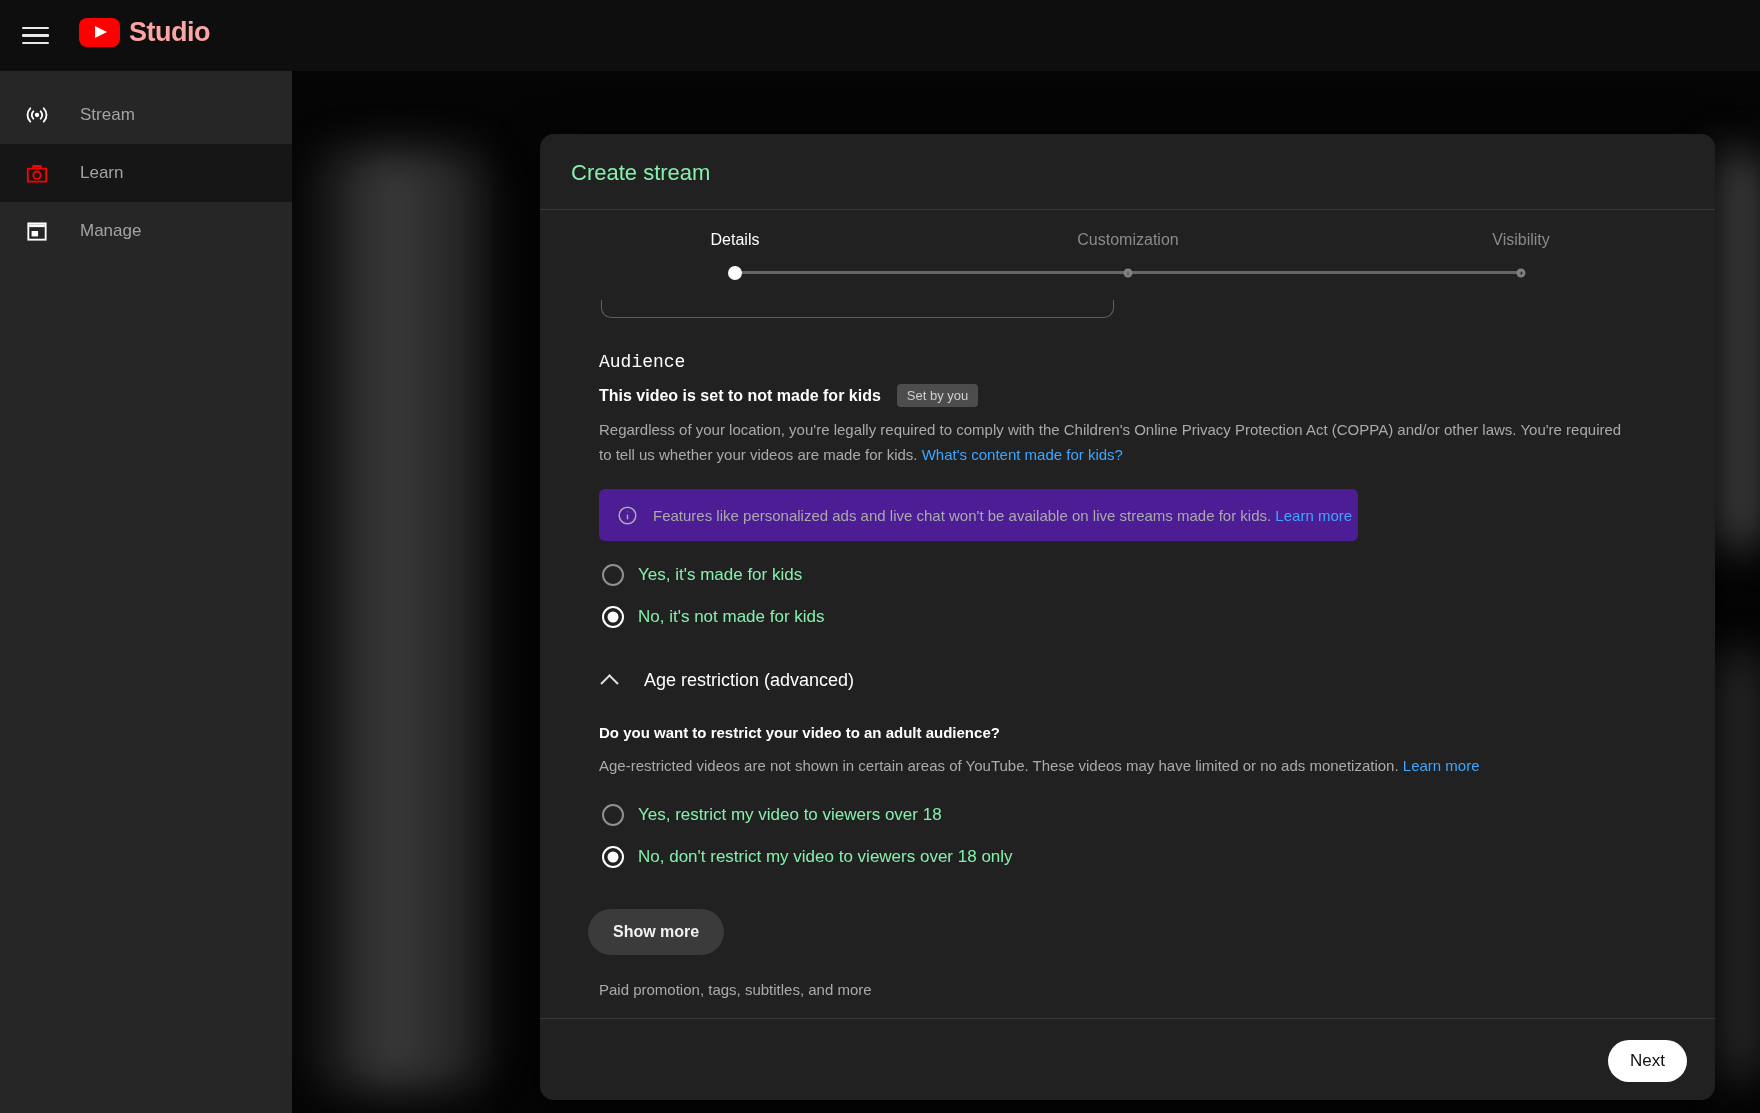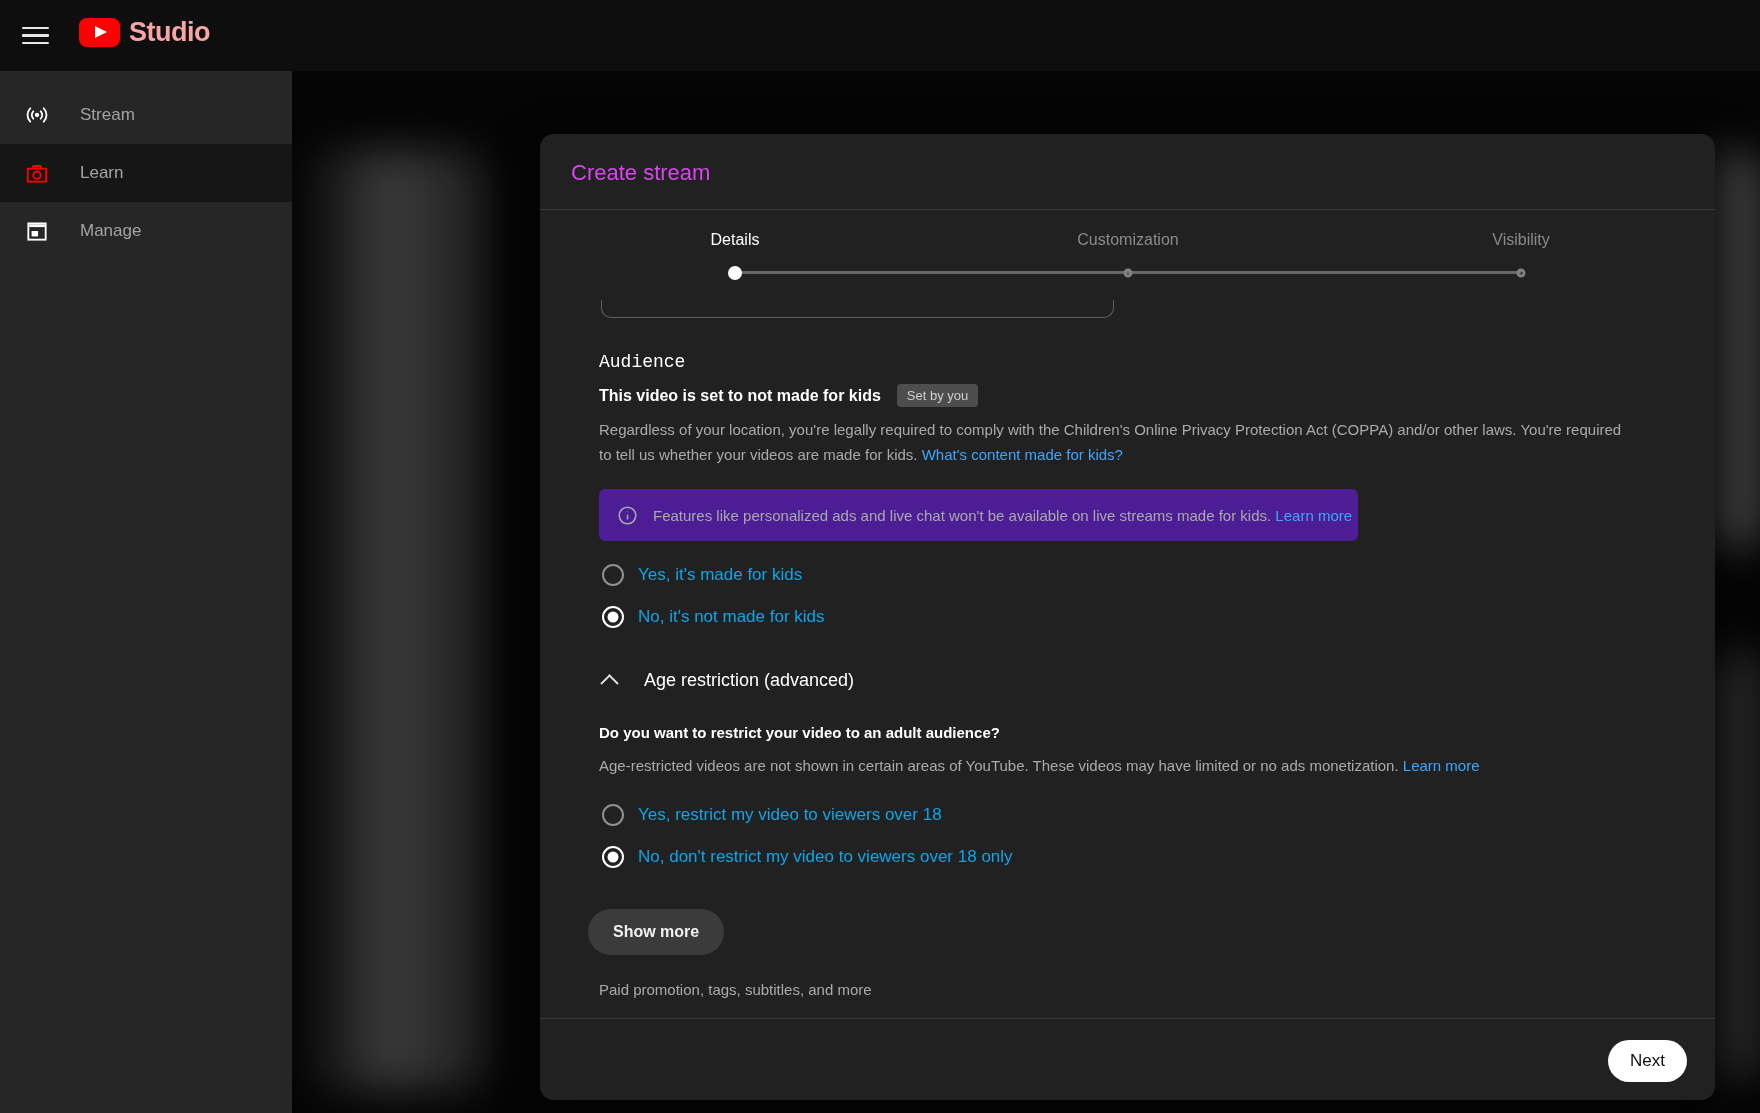--- a/index.html
+++ b/index.html
@@ -29,21 +29,21 @@
   
   .bg-blob { position:absolute; filter:blur(20px); border-radius:30px; z-index:1; }
   .blob-left { left:306px; top:150px; width:180px; height:940px;
     background:linear-gradient(90deg, rgba(90,90,90,0.08), rgba(105,105,105,0.55) 45%, rgba(80,80,80,0.35)); }
   .blob-right-top { left:1702px; top:150px; width:66px; height:400px; background:rgba(110,110,110,0.5); }
   .blob-right-bottom { left:1702px; top:650px; width:66px; height:430px; background:rgba(95,95,95,0.35); }
 
   
   .modal { position:absolute; left:540px; top:134px; width:1175px; height:966px; background:#212121;
     border-radius:14px; z-index:10; box-shadow:0 8px 40px rgba(0,0,0,0.65); }
-  .modal-title { position:absolute; left:31px; top:26px; color:#d946ef; font-size:22px; font-weight:500; }
+  .modal-title { position:absolute; left:31px; top:26px; color:#86efac; font-size:22px; font-weight:500; }
   .divider { position:absolute; left:0; width:100%; height:1px; background:#383838; }
   .div-header { top:75px; }
   .div-footer { top:884px; }
 
   
   .step-label { position:absolute; top:97px; transform:translateX(-50%); font-size:16px; color:#8a8a8a; white-space:nowrap; }
   .step-label.active { color:#fff; font-weight:500; }
   .step-line { position:absolute; left:195px; top:137px; width:786px; height:3px; background:#666; }
   .dot { position:absolute; transform:translate(-50%,-50%); border-radius:50%; background:transparent; }
   .dot-active { top:139px; width:10px; height:10px; border:7px solid #fff; }
@@ -63,21 +63,21 @@
   .link { color:#3ea6ff; cursor:pointer; }
   .infobox { position:absolute; left:59px; top:355px; width:759px; height:52px; background:#4c1d95;
     border-radius:6px; display:flex; align-items:center; padding-left:18px; gap:15px; }
   .infobox .itext { font-size:15px; color:#aaa; }
 
   .radio-row { position:absolute; left:62px; display:flex; align-items:center; gap:14px; cursor:pointer; }
   .radio { width:22px; height:22px; border-radius:50%; border:2.5px solid #909090; position:relative; flex:none; }
   .radio.sel { border-color:#fff; }
   .radio.sel::after { content:""; position:absolute; left:50%; top:50%; transform:translate(-50%,-50%);
     width:11px; height:11px; border-radius:50%; background:#fff; }
-  .radio-label { color:#0ea5e9; font-size:17px; }
+  .radio-label { color:#86efac; font-size:17px; }
 
   .collapse-row { position:absolute; left:59px; top:536px; display:flex; align-items:center; cursor:pointer; }
   .chev { width:13px; height:13px; border-left:2.5px solid #e0e0e0; border-top:2.5px solid #e0e0e0;
     transform:rotate(45deg) translate(2px,2px); margin-left:4px; }
   .collapse-row .ttl { color:#ffffff; font-size:18px; font-weight:500; margin-left:28px; }
 
   .question { position:absolute; left:59px; top:590px; color:#fff; font-size:15px; font-weight:600; }
   .para2 { position:absolute; left:59px; top:619px; width:1050px; }
 
   .show-more { position:absolute; left:48px; top:775px; height:46px; padding:0 25px; border-radius:23px;

